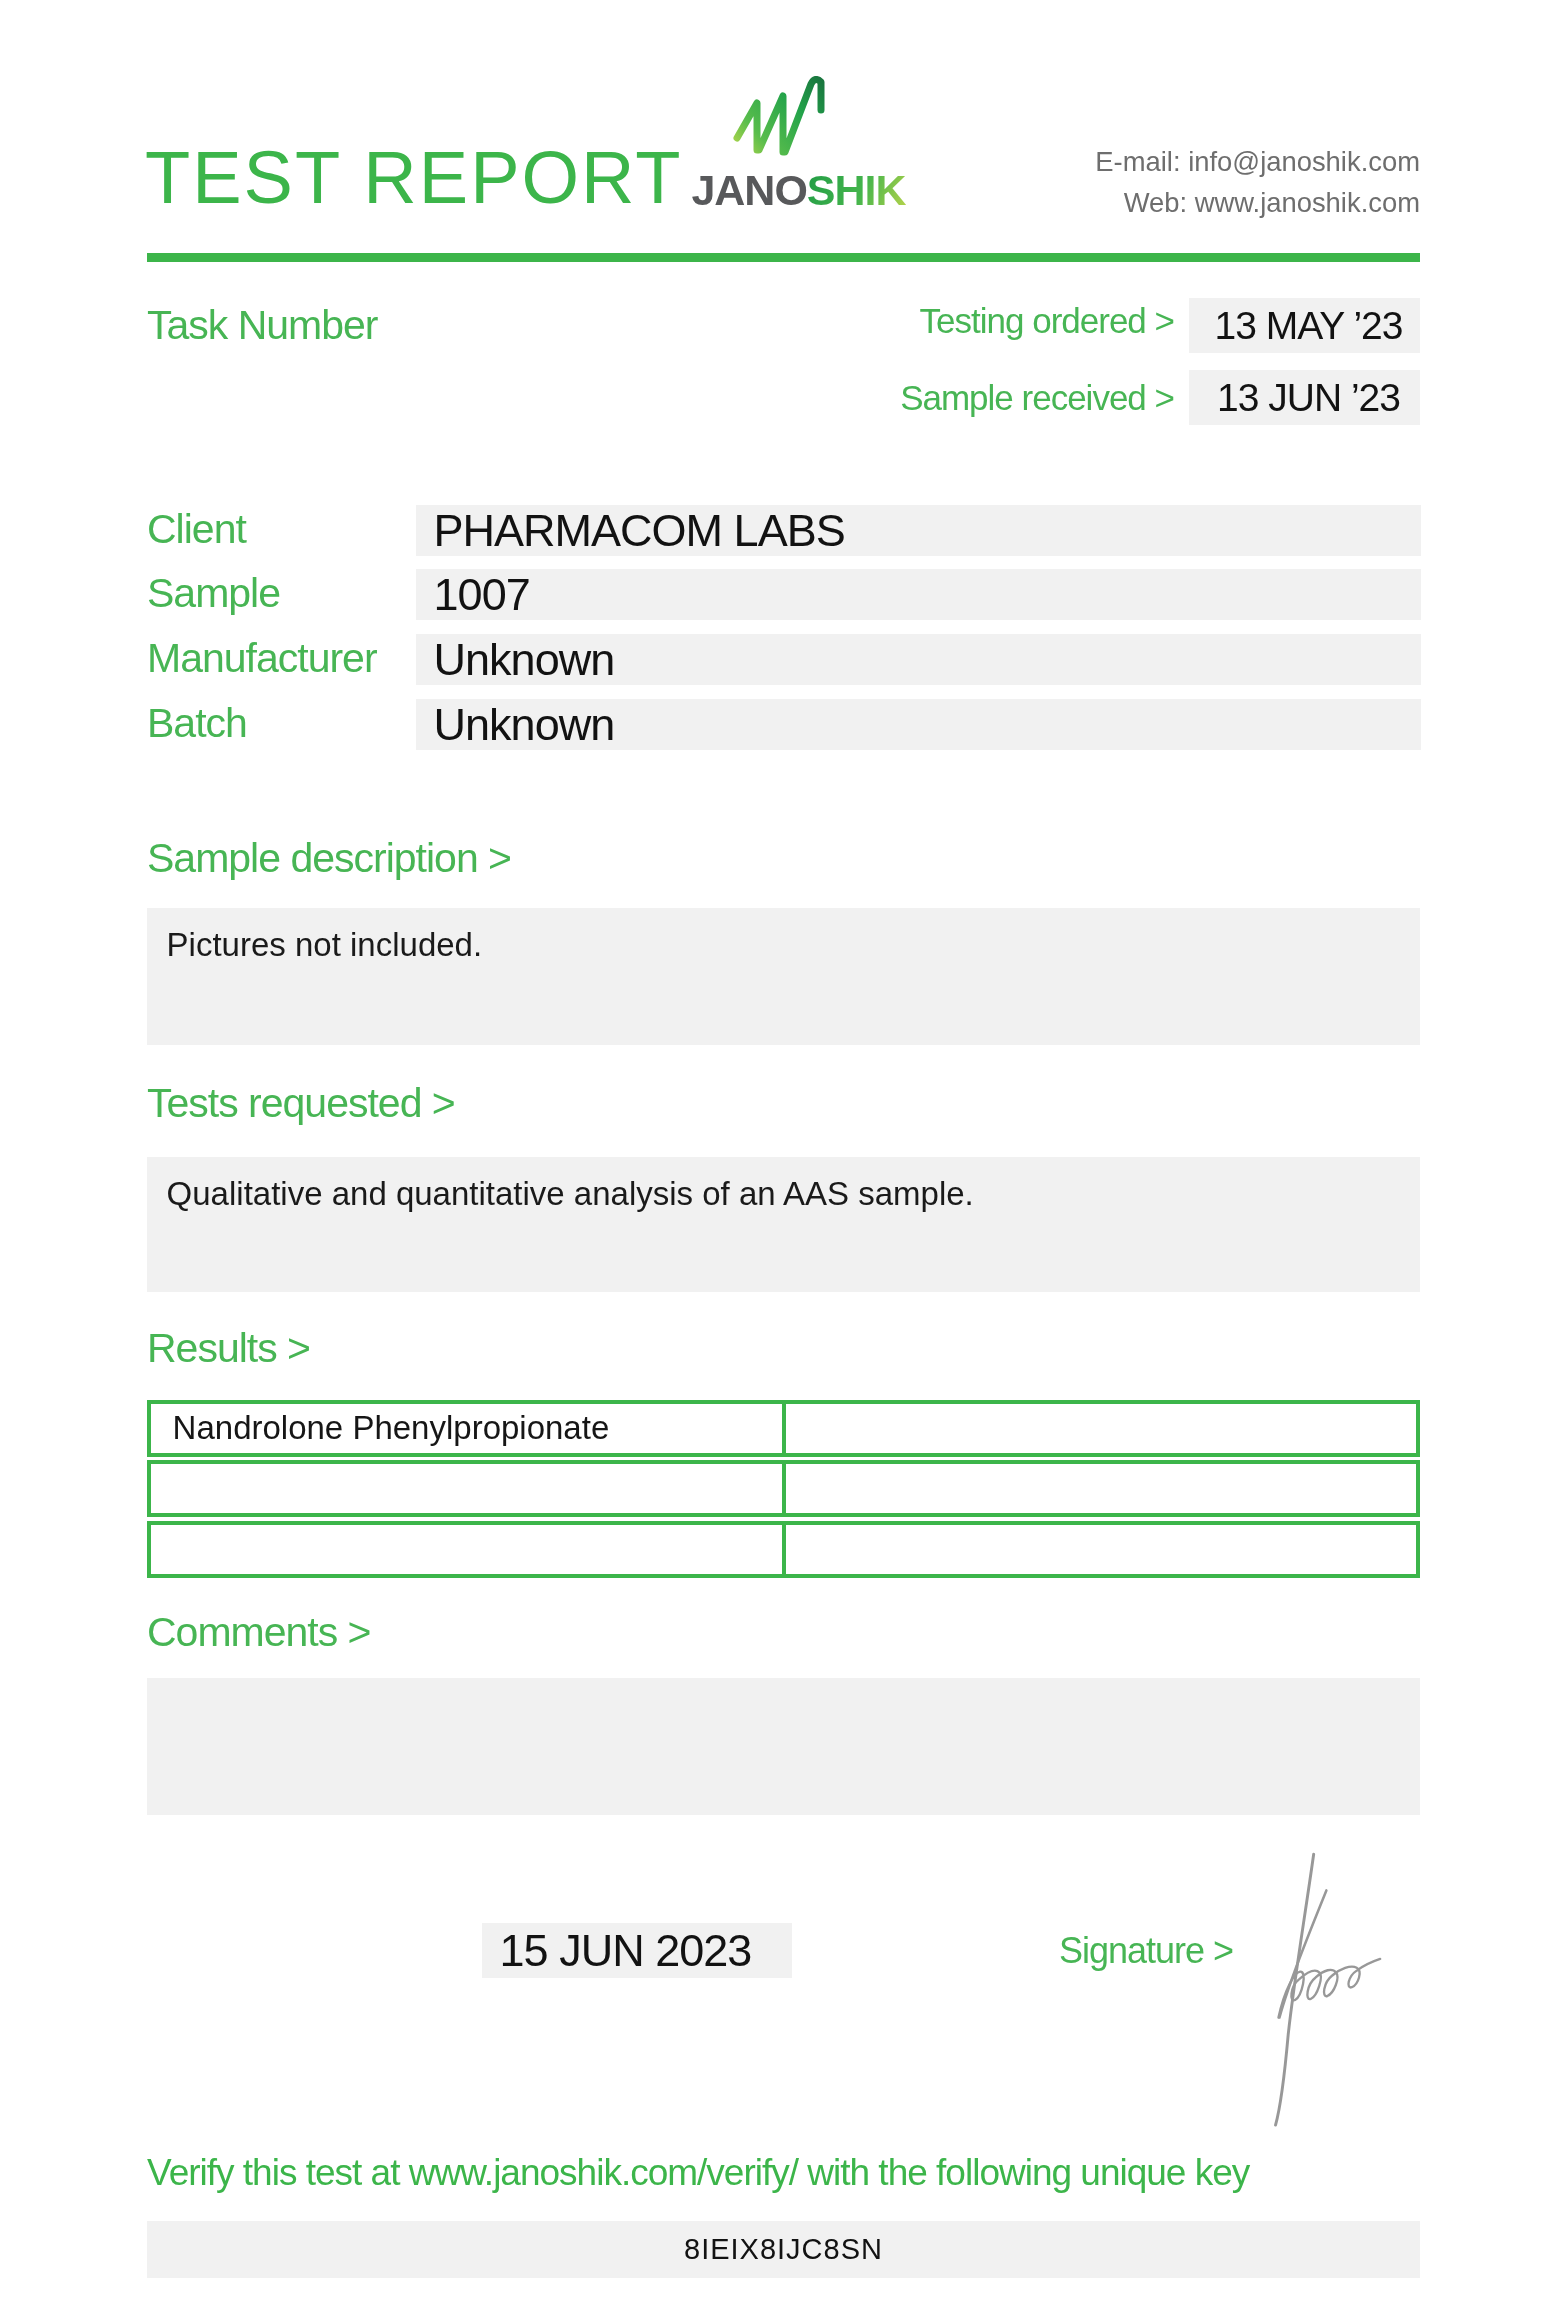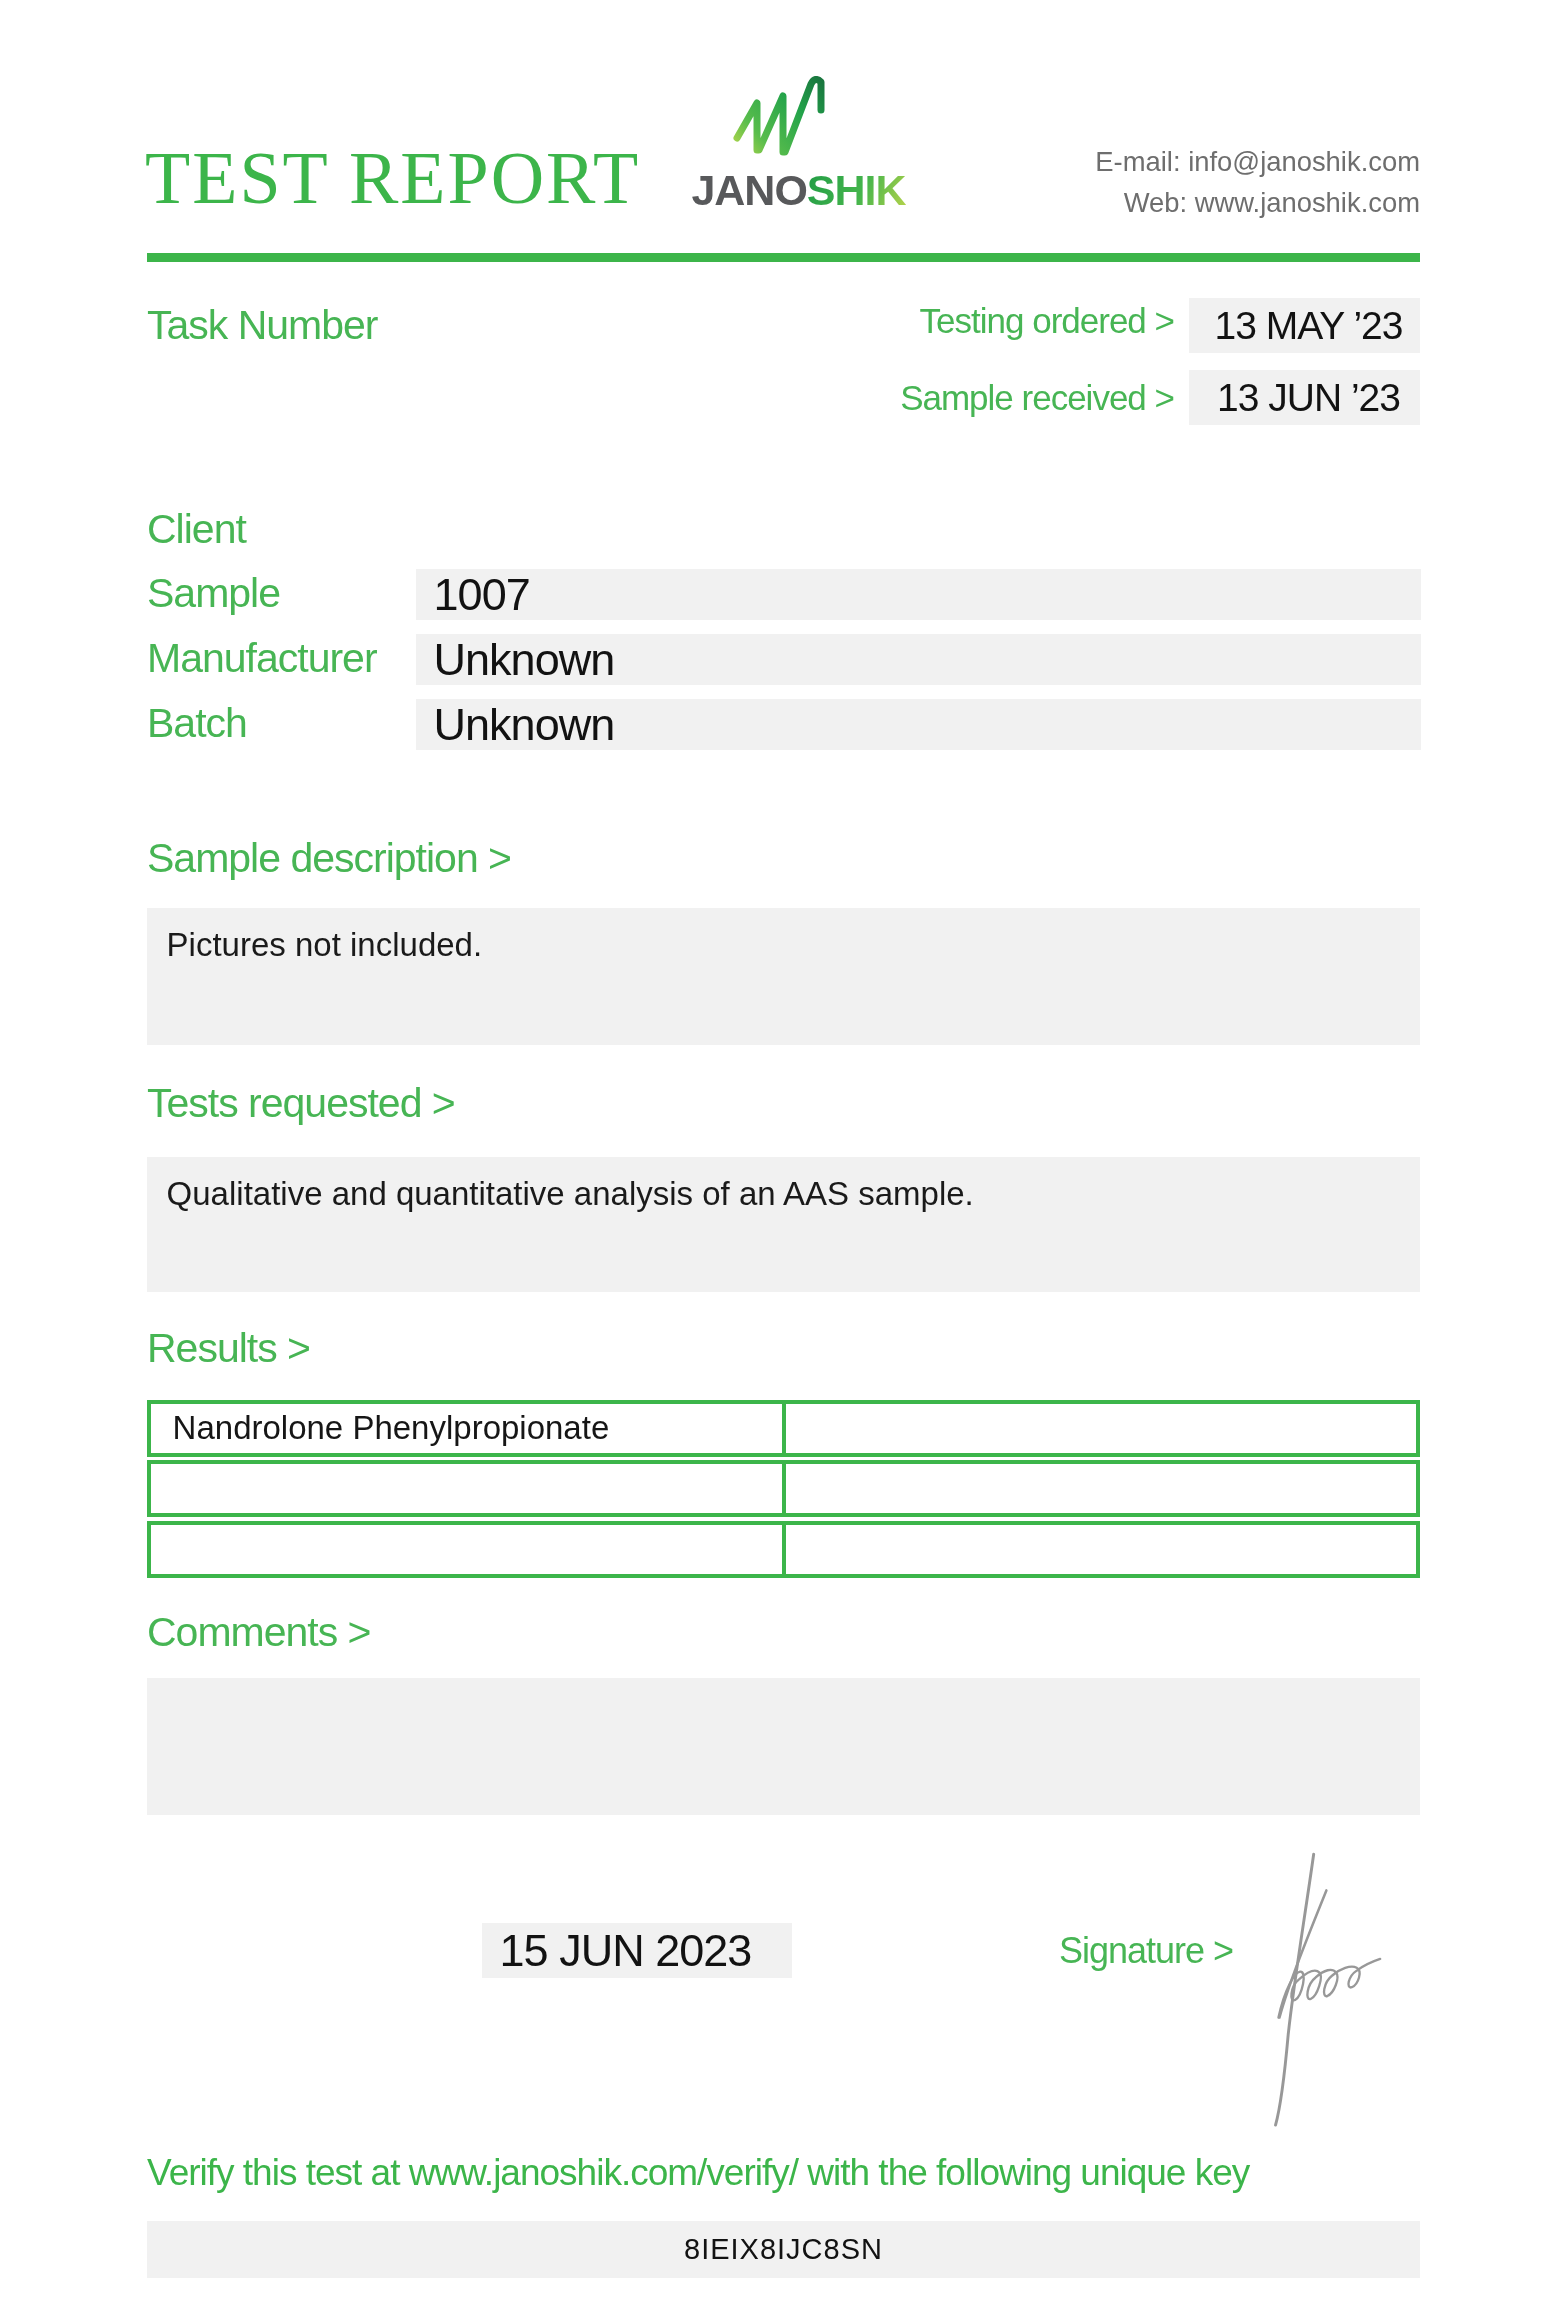--- a/index.html
+++ b/index.html
@@ -2,21 +2,21 @@
 <html><head>
 <meta charset="utf-8">
 <style>
   html,body{margin:0;padding:0;background:#ffffff;}
   .page{
     position:relative;width:1568px;height:2313px;background:#fff;
     font-family:"Liberation Sans",sans-serif;overflow:hidden;color:#141414;
   }
   
   .title{position:absolute;left:145px;top:139px;font-size:74px;line-height:78px;
-    letter-spacing:2px;color:#3cb54a;white-space:nowrap;font-family:Liberation Serif, serif;}
+    letter-spacing:2px;color:#3cb54a;white-space:nowrap;}
   .logo-icon{position:absolute;left:731px;top:76px;width:100px;height:88px;}
   .logo-text{position:absolute;left:676px;top:167px;width:245px;text-align:center;
     font-size:43px;line-height:47px;font-weight:700;letter-spacing:-1px;color:#58595b;white-space:nowrap;}
   .logo-text .shik{background:linear-gradient(115deg,#27a047 10%,#45b54c 55%,#b9d44a 100%);
     -webkit-background-clip:text;background-clip:text;-webkit-text-fill-color:transparent;color:#3cb54a;}
   .contact{position:absolute;right:148px;top:141px;text-align:right;font-size:27.4px;
     line-height:41px;color:#6e6e6e;white-space:nowrap;}
   .divider{position:absolute;left:147px;top:253px;width:1273px;height:8.8px;background:#3cb54a;}
   
   .glabel{position:absolute;color:#47b554;font-size:41px;line-height:55px;white-space:nowrap;letter-spacing:-1px;}
@@ -94,20 +94,23 @@
   <div class="gbox date-box date-box-1">
     <span class="val">13 MAY ’23</span>
   </div>
 
   <div class="glabel date-label date-label-2">Sample received &gt;</div>
   <div class="gbox date-box date-box-2">
     <span class="val">13 JUN ’23</span>
   </div>
 
   <div class="glabel info-label il-0">Client</div>
+  <div class="gbox info-box ib-0">
+    <span class="val">PHARMACOM LABS</span>
+  </div>
 
   <div class="glabel info-label il-1">Sample</div>
   <div class="gbox info-box ib-1">
     <span class="val">1007</span>
   </div>
 
   <div class="glabel info-label il-2">Manufacturer</div>
   <div class="gbox info-box ib-2">
     <span class="val">Unknown</span>
   </div>

